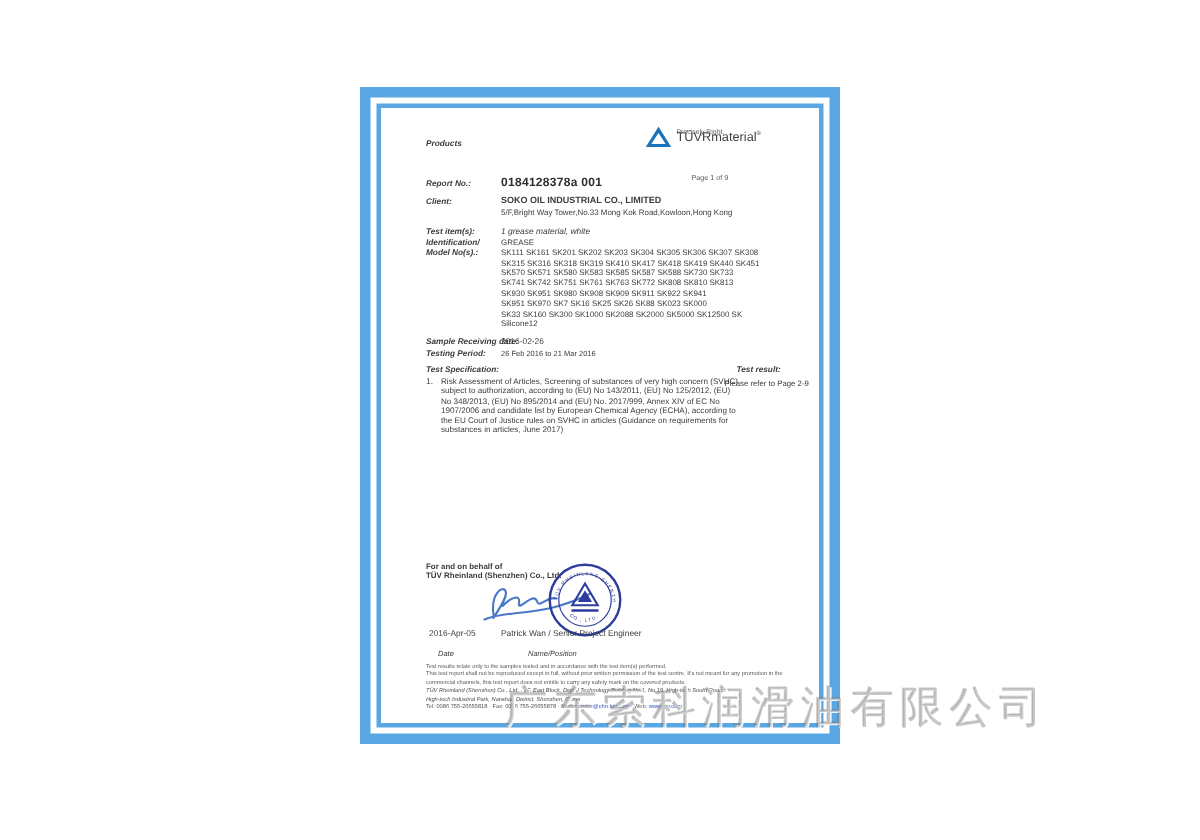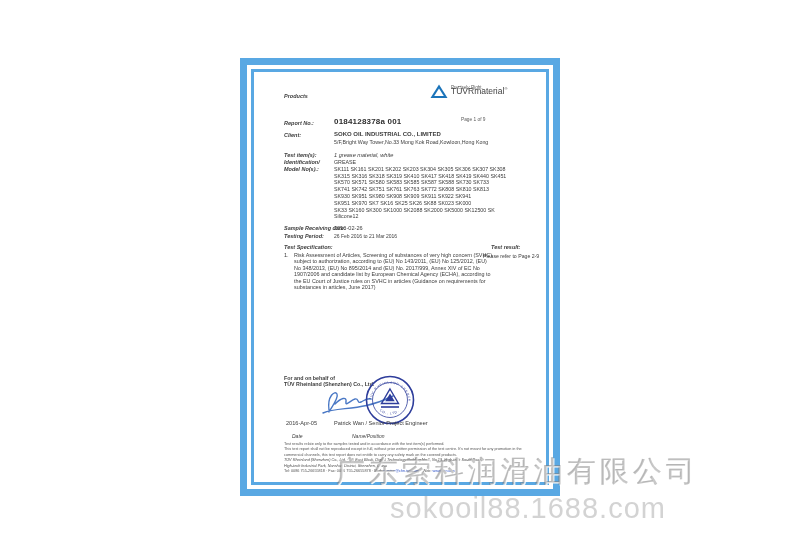--- a/index.html
+++ b/index.html
@@ -141,15 +141,14 @@
           <div class="addr">TÜV Rheinland (Shenzhen) Co., Ltd. · 1F, East Block, Digital Technology Building No.1, No.19, High-tech South Road,</div>
           <div class="addr">High-tech Industrial Park, Nanshan District, Shenzhen, China</div>
           <div><span>Tel: 0086 755-26655818 · Fax: 0086 755-26655878 · Mail: </span><span class="link">service@chn.tuv.com</span><span> · Web: </span><span class="link">www.tuv.com</span></div>
         </div>
 
       </div>
     </div>
   </div>
 
   <div class="wm-cn">广东索科润滑油有限公司</div>
-  <div class="wm-url">sokooil88.1688.com</div>
 
 </div>
 
 </body></html>

